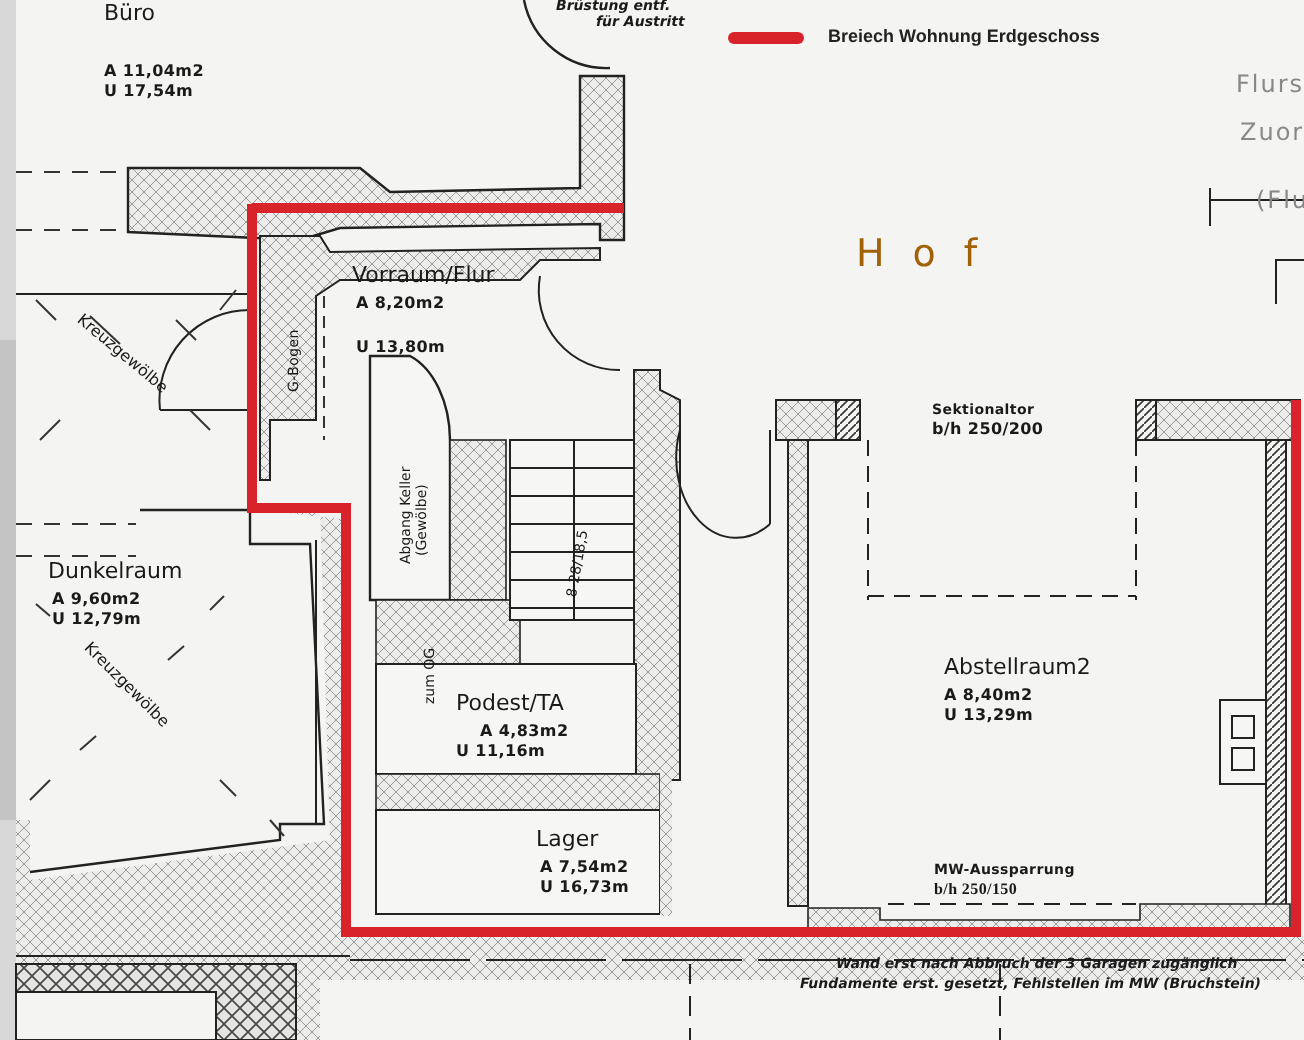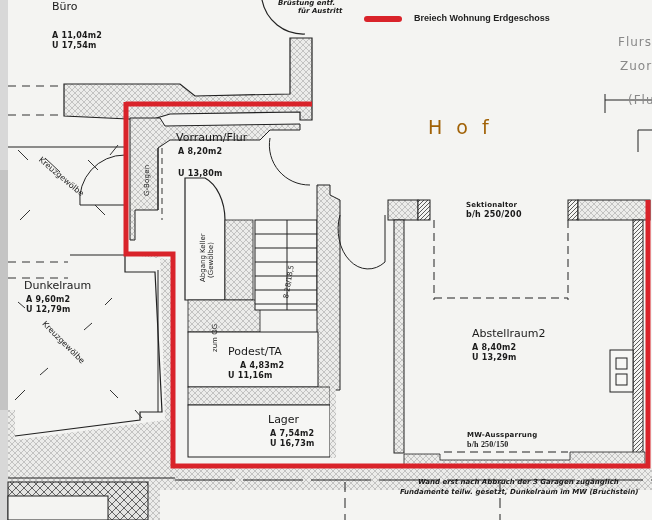--- a/index.html
+++ b/index.html
@@ -187,14 +187,14 @@
   <div class="lbl meas" style="left:466px;top:211px;text-align:right;">b/h  250/200</div>
 
   <div class="lbl room" style="left:472px;top:328px;">Abstellraum2</div>
   <div class="lbl meas" style="left:472px;top:344px;">A  8,40m2</div>
   <div class="lbl meas" style="left:472px;top:354px;">U  13,29m</div>
 
   <div class="lbl meas" style="left:467px;top:432px;font-size:7px;">MW-Aussparrung</div>
   <div class="lbl meas" style="left:467px;top:441px;font-family:Liberation Serif, serif;">b/h  250/150</div>
 
   <div class="lbl note" style="left:400px;top:479px;padding-left:18px;">Wand erst nach Abbruch der 3 Garagen zugänglich</div>
-  <div class="lbl note" style="left:400px;top:489px;">Fundamente teilw. gesetzt, Dunkelraum im MW (Bruchstein)</div>
+  <div class="lbl note" style="left:400px;top:489px;">Fundamente erst. gesetzt, Fehlstellen im MW (Bruchstein)</div>
 </div>
 
 </body></html>

